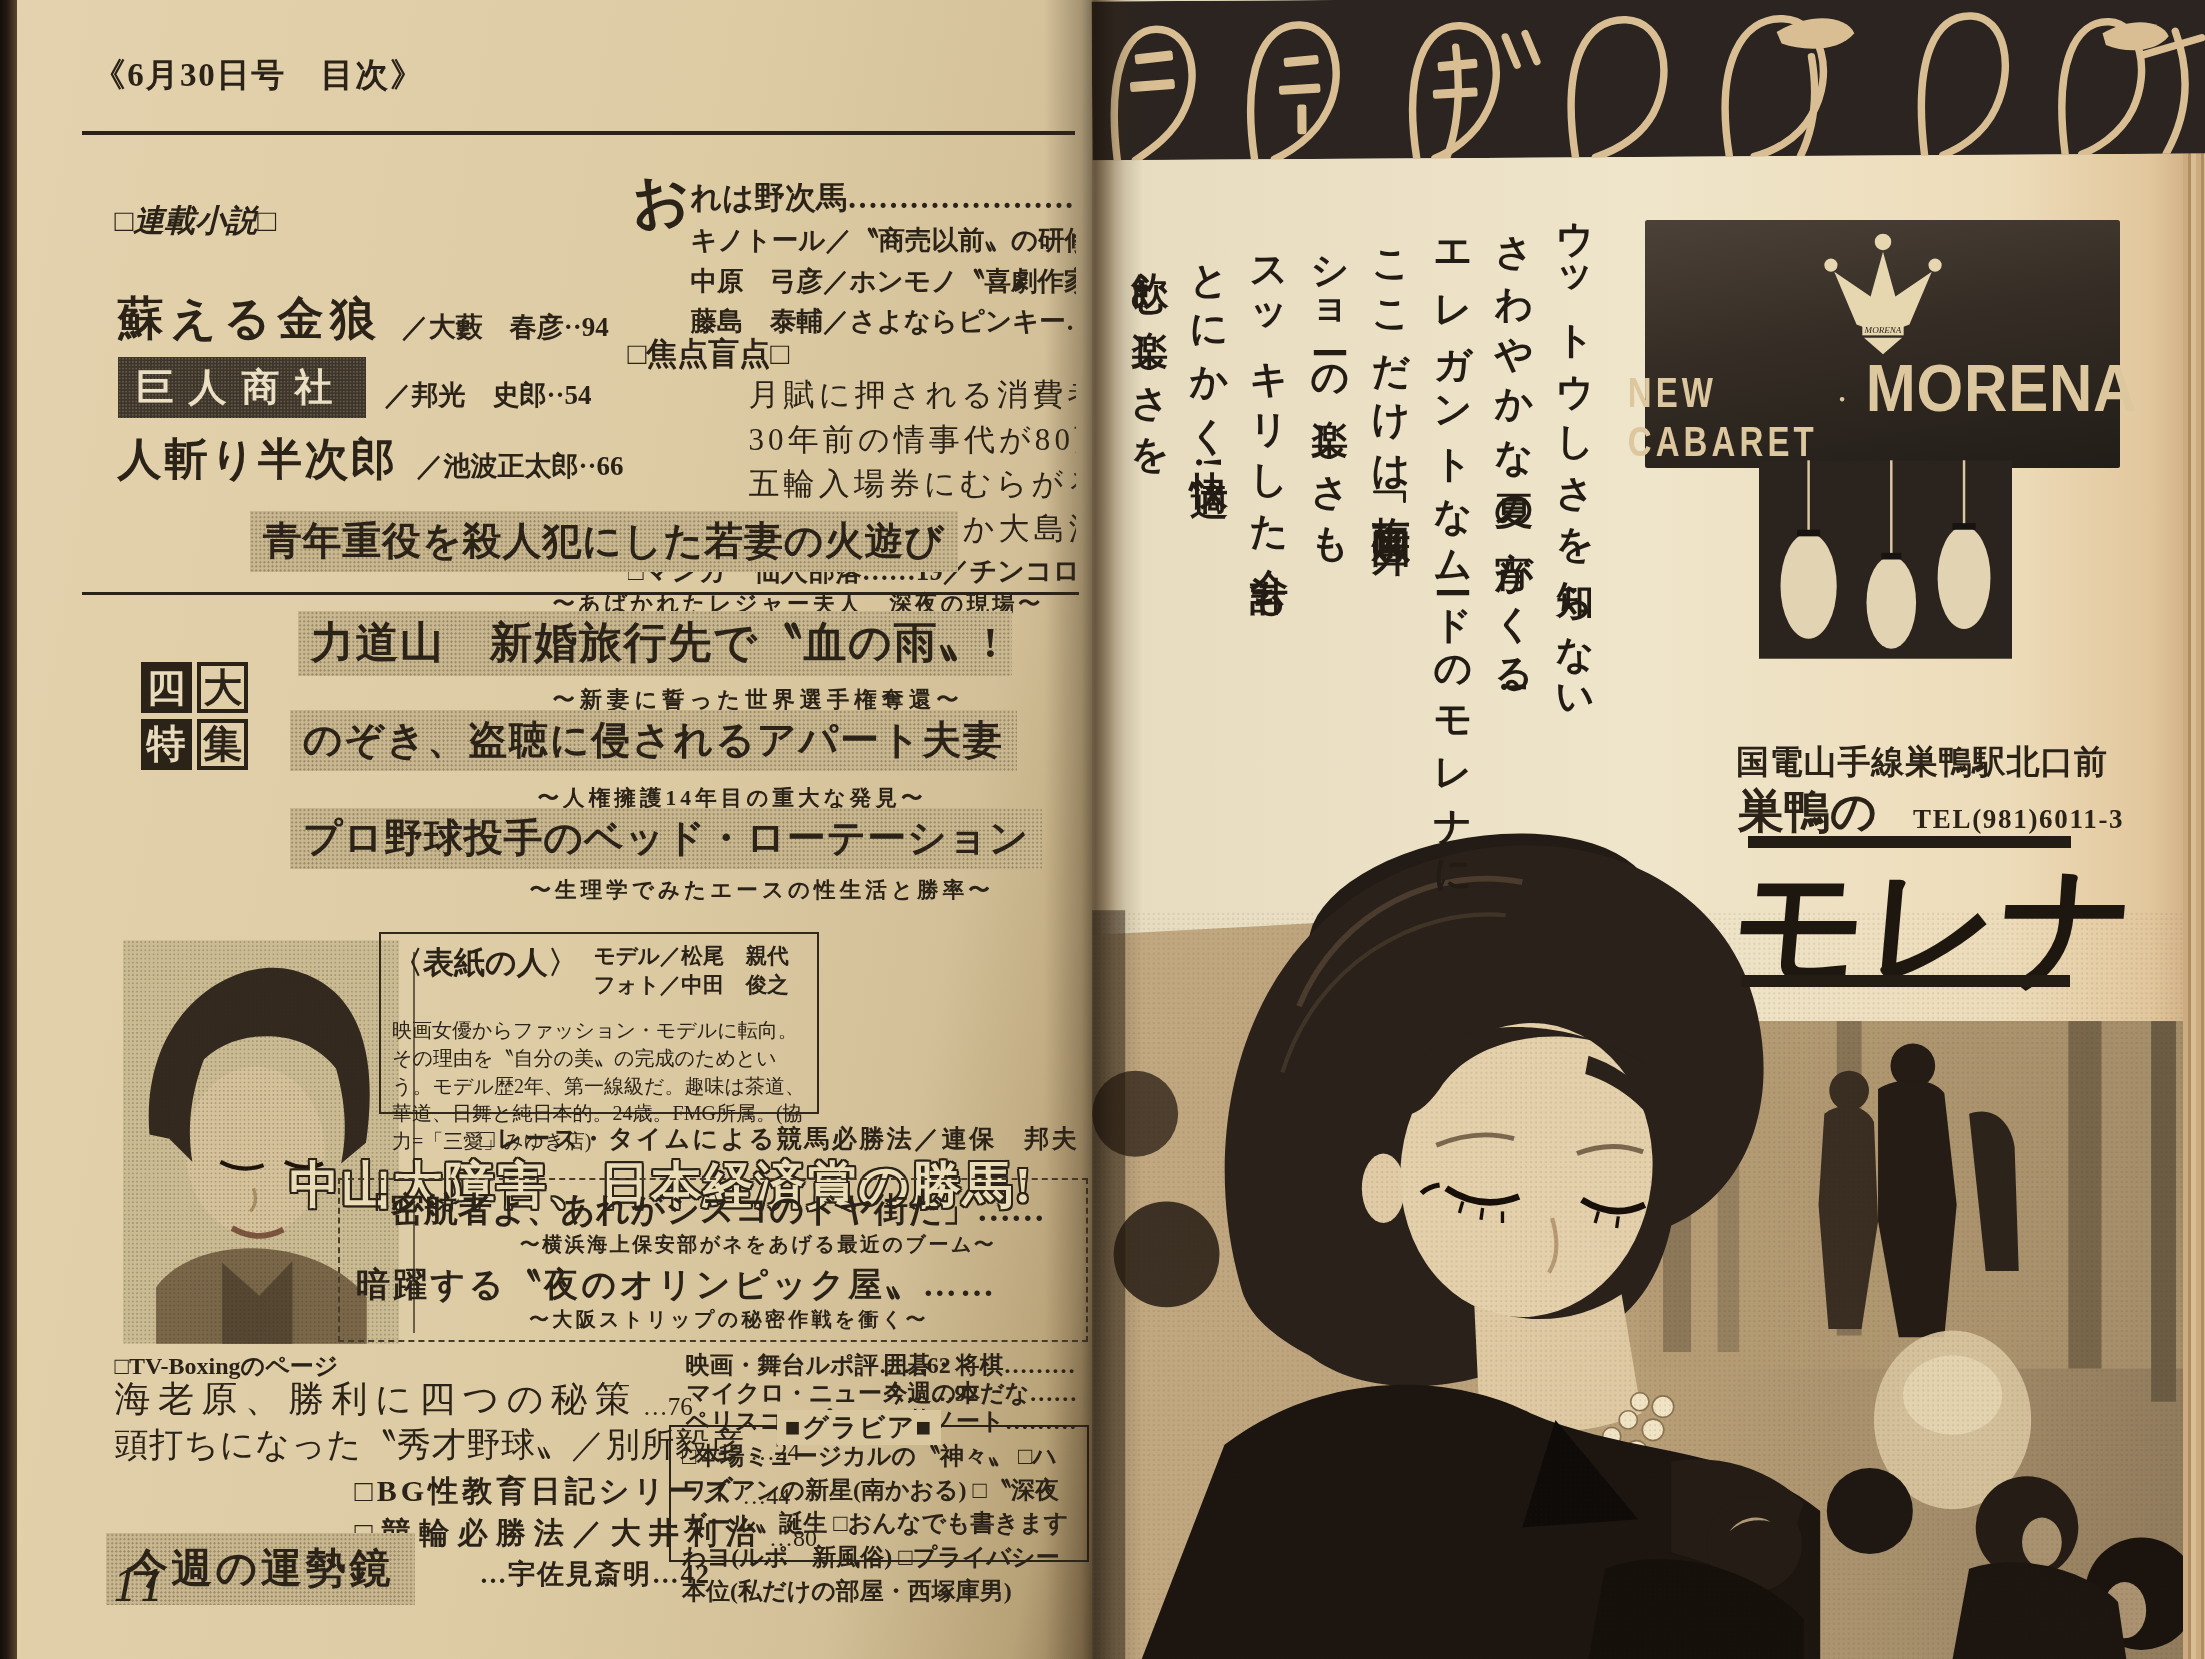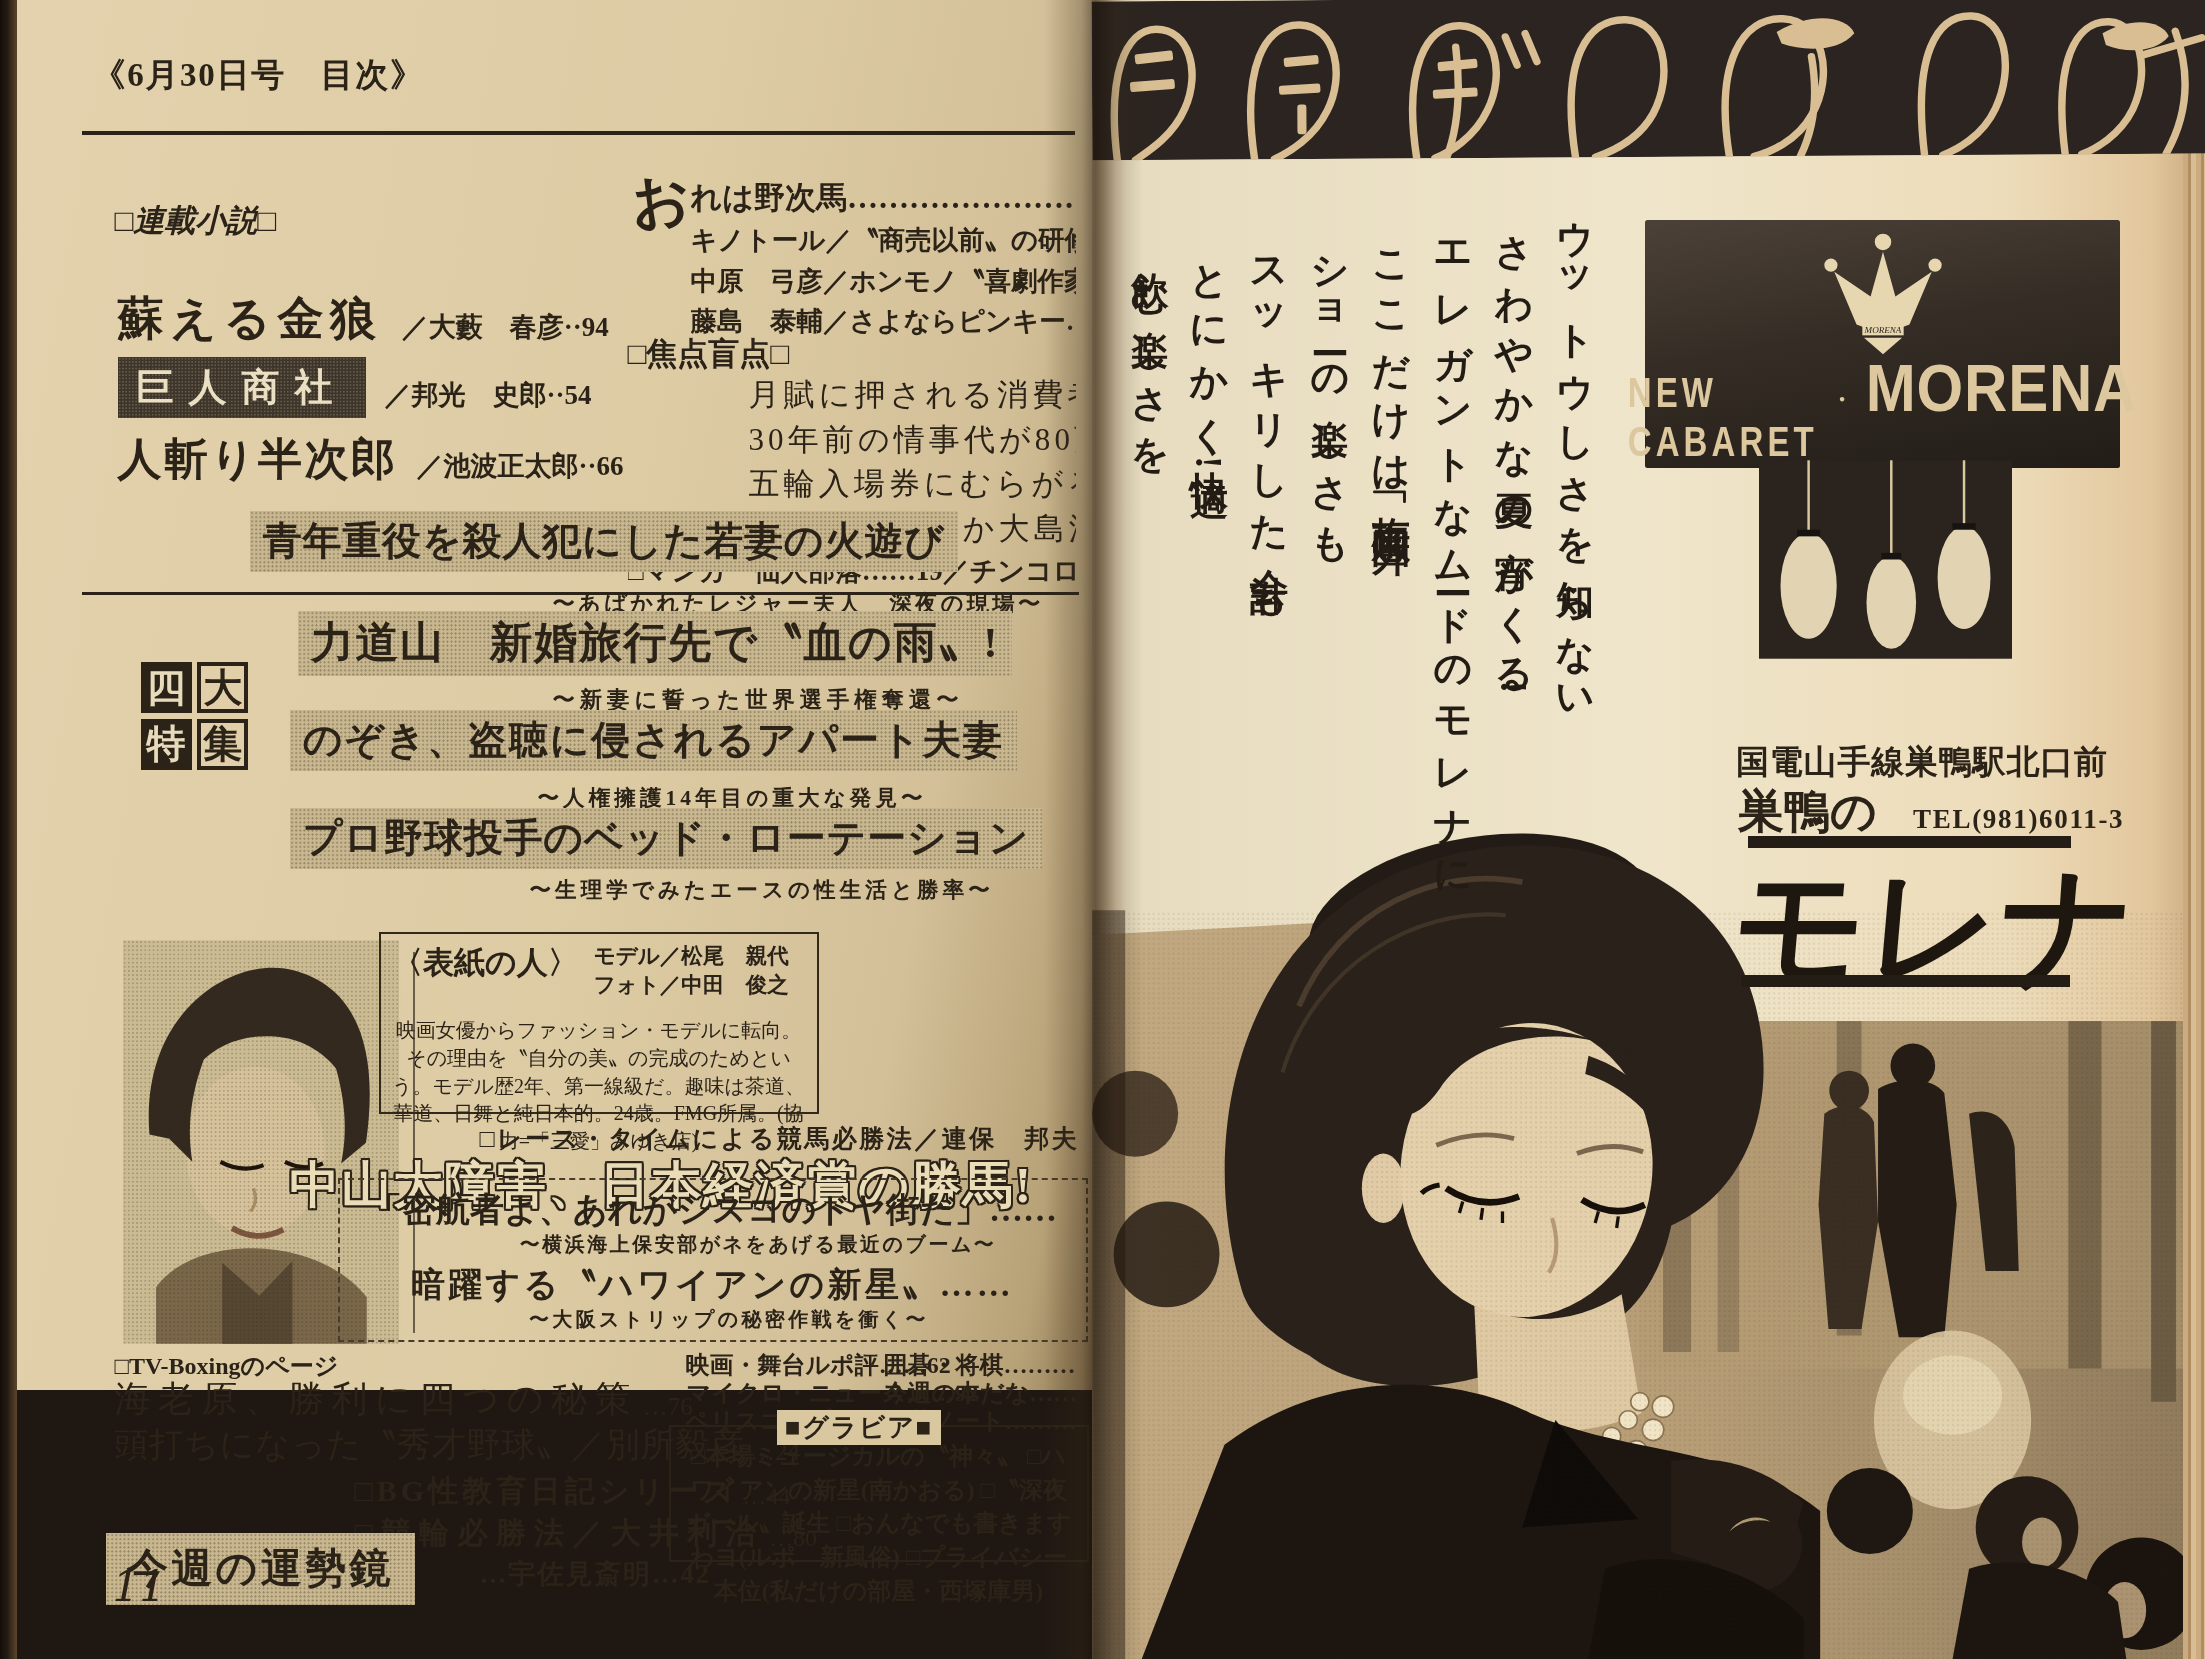--- a/index.html
+++ b/index.html
@@ -1,22 +1,22 @@
 <!DOCTYPE html>
 <html style="font-size:13.2px"><head>
 <meta charset="utf-8">
 <style>
   html,body{margin:0;padding:0;background:#1f1812;}
   #canvas{position:relative;width:2205px;height:1659px;overflow:hidden;
           font-family:"Liberation Serif",serif;color:#2b2318;}
   .abs{position:absolute;white-space:nowrap;}
   .wrapTxt{white-space:normal;}
   
-  .page-left{position:absolute;left:16.5px;top:0;width:1076px;height:1390px;z-index:1;
-    background:linear-gradient(100deg,#e3d2ad 0%,#ddcba4 55%,#d3c098 80%,#b7a177 94%,#8d7753 100%);text-align:center;}
+  .page-left{position:absolute;left:16.5px;top:0;width:1076px;height:1659px;z-index:1;
+    background:linear-gradient(100deg,#e3d2ad 0%,#ddcba4 55%,#d3c098 80%,#b7a177 94%,#8d7753 100%);}
   .page-right{position:absolute;left:1092px;top:0;width:1113px;height:1659px;z-index:1;
     background:linear-gradient(90deg,#b99c74 0%,#e7dcc0 3%,#efe5ca 50%,#eddcba 82%,#e2c79d 95%,#caa87e 100%);}
   .edge-left{position:absolute;left:0;top:0;width:16.5px;height:1659px;z-index:2;
     background:linear-gradient(90deg,#140d08,#30201330 40%,#5c452d 100%);}
   .edge-right{position:absolute;left:2183px;top:124px;width:22.3px;height:1535px;z-index:4;
     background:repeating-linear-gradient(90deg,#cdab80 0 5px,#b18d62 5px 8.3px,#d9bd94 8.3px 13.2px);}
   .gutter{position:absolute;left:1044px;top:0;width:99px;height:1659px;z-index:30;pointer-events:none;
     background:linear-gradient(90deg,rgba(56,40,22,0) 0%,rgba(56,40,22,.30) 38%,rgba(26,17,8,.52) 52%,rgba(56,40,22,.22) 72%,rgba(56,40,22,0) 100%);}
   
   .rule{background:#2b2318;}
@@ -153,21 +153,21 @@
       </div>
       <div class="wrapTxt" style="font-size:20px;line-height:1.38;margin-top:17px;">映画女優からファッション・モデルに転向。その理由を〝自分の美〟の完成のためという。モデル歴2年、第一線級だ。趣味は茶道、華道、日舞と純日本的。24歳。FMG所属。(協力=「三愛」みゆき店)</div>
     </div>
 
     <div class="abs b" style="left:463px;top:1122px;font-size:25px;letter-spacing:2.5px;">□レース・タイムによる競馬必勝法／連保　邦夫</div>
     <div class="abs b outline-head" style="left:273px;top:1152px;font-size:50px;">中山大障害、日本経済賞の勝馬!</div>
 
     <div class="dashbox">
       <div class="b" style="font-size:34px;white-space:nowrap;overflow:hidden;">「密航者よ、あれがシスコのドヤ街だ」……</div>
       <div class="b" style="font-size:20px;letter-spacing:2.5px;align-self:center;margin-left:91px;white-space:nowrap;">〜横浜海上保安部がネをあげる最近のブーム〜</div>
-      <div class="b" style="font-size:34px;letter-spacing:3.3px;margin-top:3.3px;white-space:nowrap;overflow:hidden;">暗躍する〝ハワイアンの新星〟……</div>
+      <div class="b" style="font-size:34px;letter-spacing:3.3px;margin-top:3.3px;white-space:nowrap;overflow:hidden;">暗躍する〝夜のオリンピック屋〟……</div>
       <div class="b" style="font-size:20px;letter-spacing:3.3px;align-self:center;margin-left:33px;white-space:nowrap;">〜大阪ストリップの秘密作戦を衝く〜</div>
     </div>
 
     <div class="abs b" style="left:98px;top:1350px;font-size:24px;">□TV-Boxingのページ</div>
     <div class="abs tvrow" style="left:98px;top:1375px;">
       <span style="font-size:36px;letter-spacing:7.4px;">海老原、勝利に四つの秘策</span>
       <span style="font-size:25px;padding-bottom:3.3px;">…76</span>
     </div>
     <div class="abs tvrow" style="left:98px;top:1422px;">
       <span style="font-size:34px;letter-spacing:0.8px;">頭打ちになった〝秀才野球〟／別所毅彦</span>

